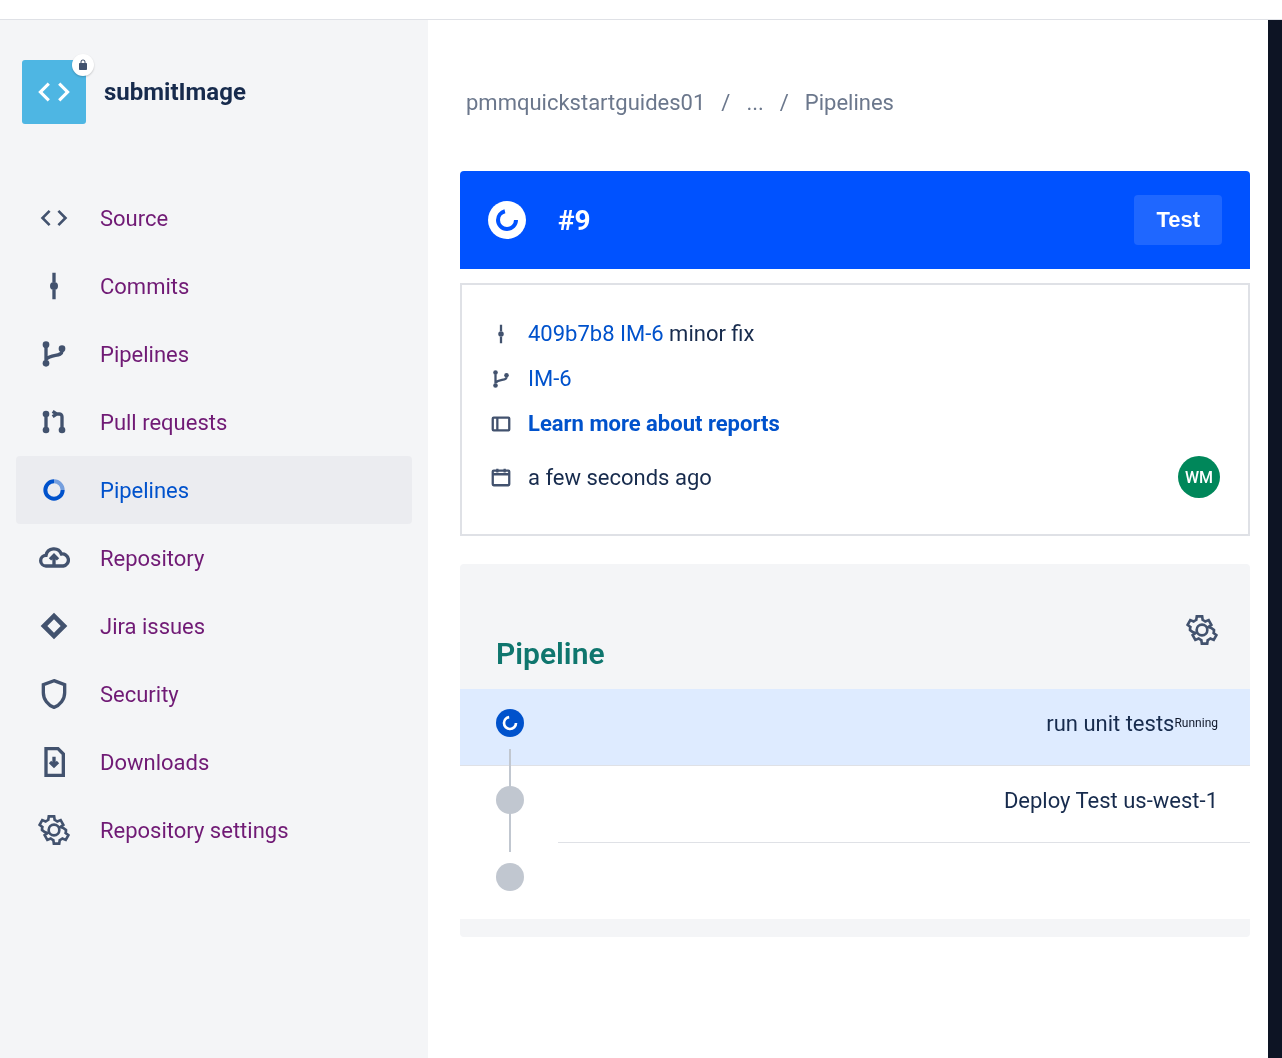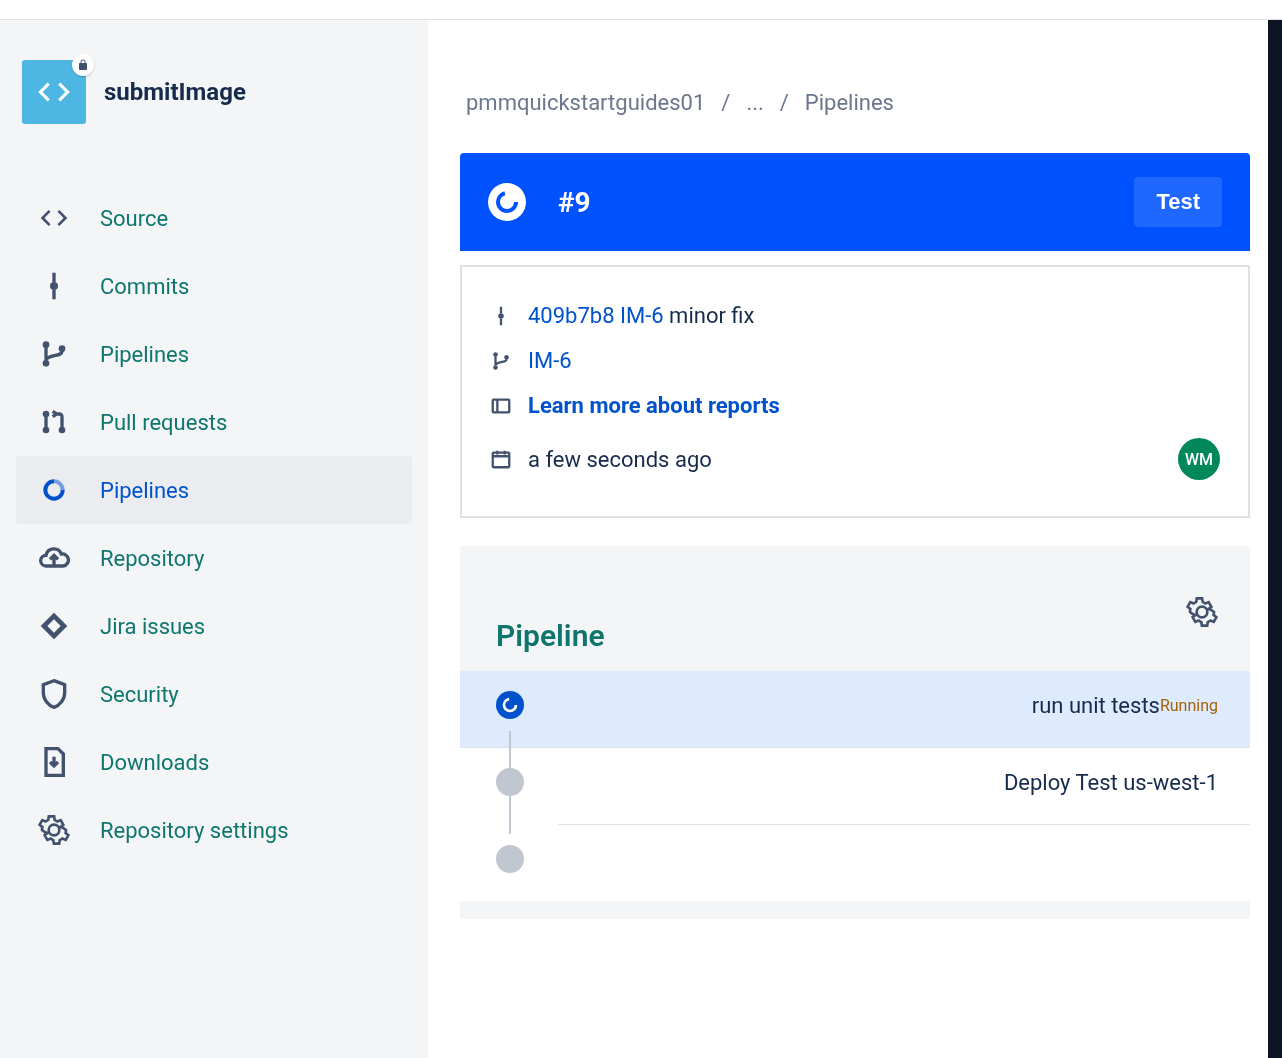--- a/index.html
+++ b/index.html
@@ -78,21 +78,21 @@
       list-style: none;
     }
     .nav-item {
       display: flex;
       align-items: center;
       gap: 30px;
       padding: 18px 22px;
       border-radius: 4px;
       cursor: pointer;
       font-size: 22px;
-      color: #0f766e;
+      color: #701a75;
     }
     .nav-item.active {
       background: #EBECF0;
       color: #0052CC;
     }
     .nav-item.active .nav-icon svg {
       fill: #0052CC;
     }
     .nav-icon {
       width: 32px;
@@ -118,21 +118,21 @@
       bottom: 0;
       width: 14px;
       background: #0D1424;
     }
     .breadcrumb {
       display: flex;
       align-items: center;
       gap: 16px;
       font-size: 22px;
       color: #6B778C;
-      margin-bottom: 38px;
+      margin-bottom: 56px;
       padding-left: 6px;
     }
     .breadcrumb-sep {
       color: #6B778C;
     }
     .pipeline-header {
       background: #0052FF;
       border-radius: 4px 4px 0 0;
       padding: 24px 28px;
       display: flex;
@@ -301,22 +301,22 @@
       margin-left: 0px;
     }
     .step-item:not(.running) .step-name {
       margin-left: 0px;
     }
     .step-item:nth-child(2) .step-name,
     .step-item:nth-child(3) .step-name {
       margin-left: 2px;
     }
     .step-badge {
-      font-size: 16px;
-      color: #a16207;
+      font-size: 12px;
+      color: #0f172a;
     }
     .step-inner-border {
       margin-left: 98px;
       border-top: 1px solid #DFE1E6;
     }
   </style>
 </head>
 <body>
 
 <div class="top-bar"></div>

